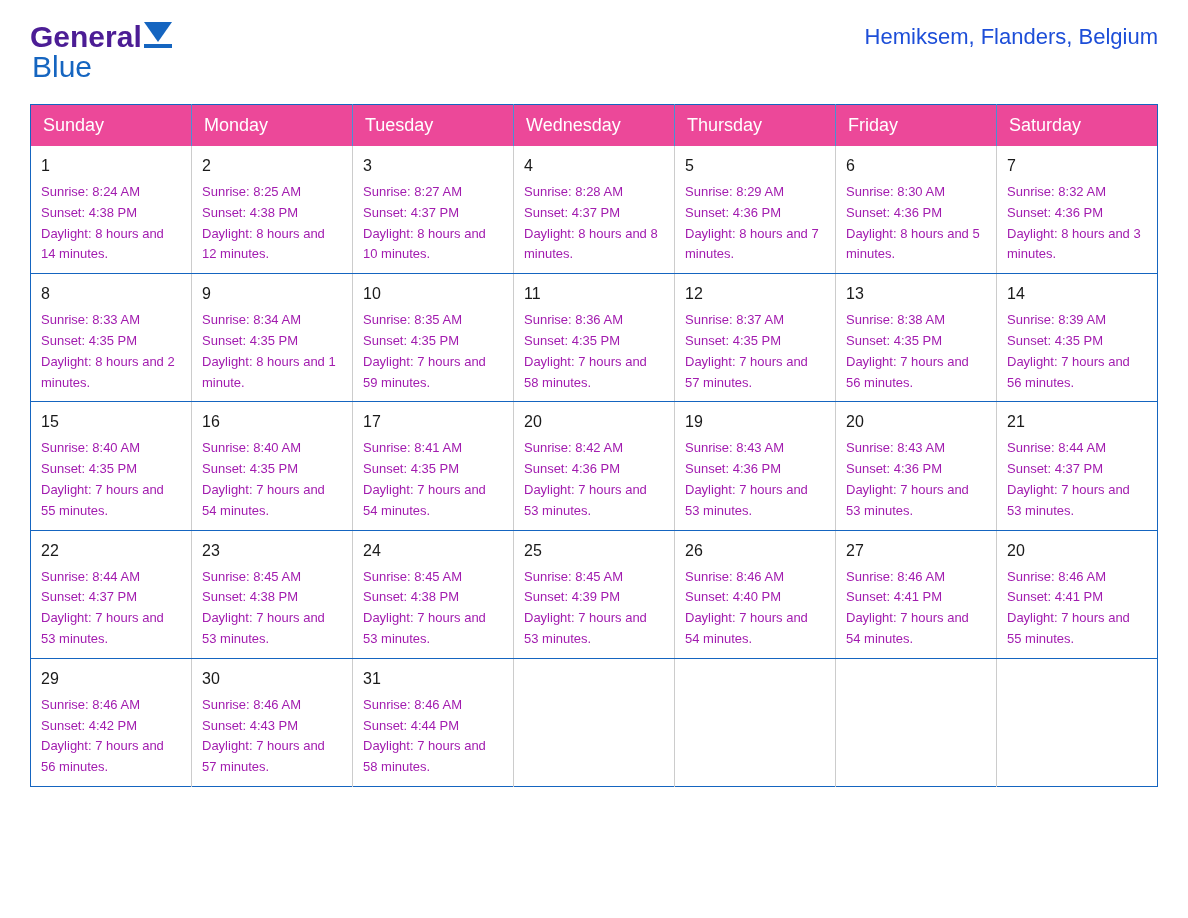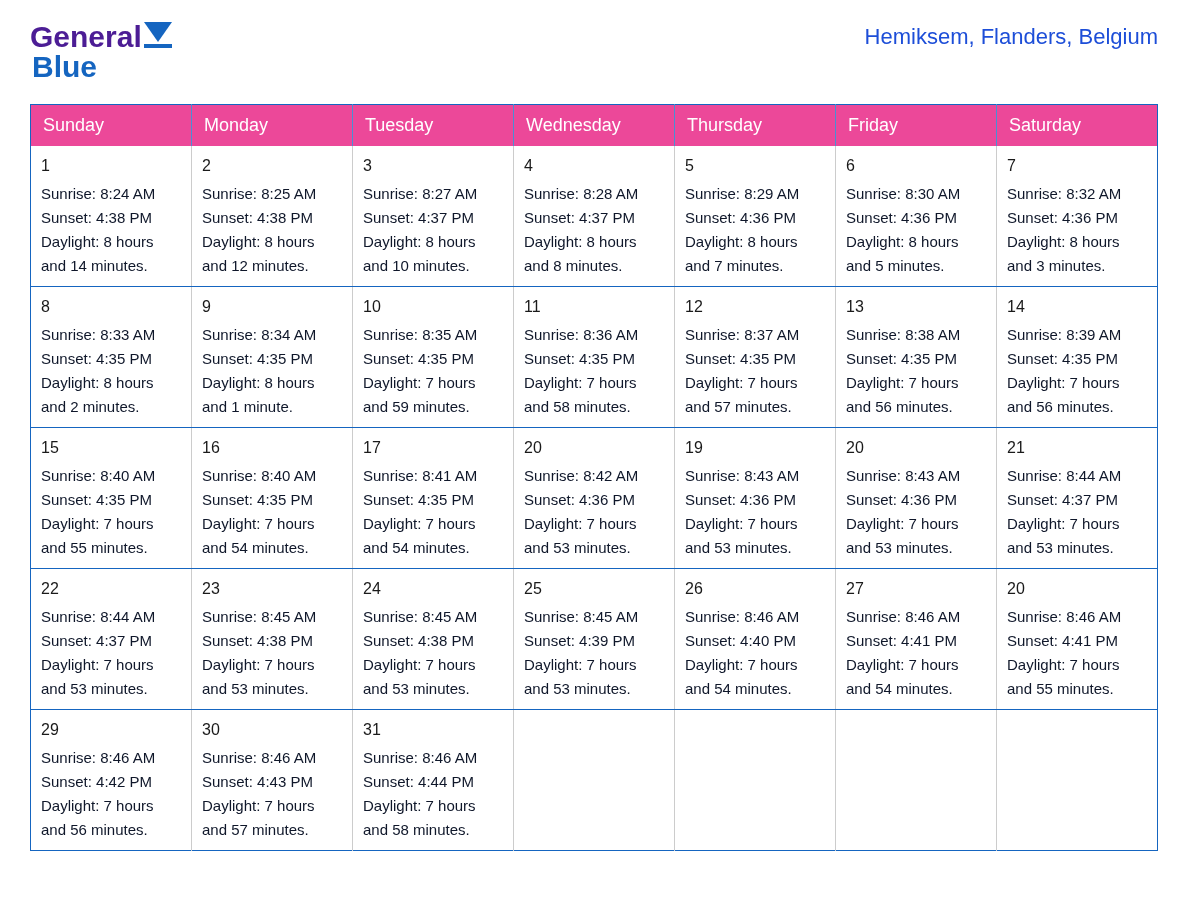--- a/index.html
+++ b/index.html
@@ -63,42 +63,42 @@
     .calendar td:last-child { border-right: none; }
     .calendar tr:last-child td { border-bottom: none; }
     .day-number {
       font-size: 16px;
       font-weight: normal;
       color: #1a1a1a;
       display: block;
       margin-bottom: 4px;
     }
     .day-info {
-      font-size: 15px;
-      color: #0f172a;
+      font-size: 13px;
+      color: #a21caf;
       line-height: 1.6;
     }
     .empty-cell {
       background: #ffffff;
     }
   </style>
 </head>
 <body>
 
 <div class="header">
   <div class="logo">
     <div style="display:flex; align-items:center;">
       <span style="font-size:30px; font-weight:bold; color:#4c1d95;">General</span>
       <svg width="28" height="32" viewBox="0 0 28 32" style="margin-left:2px; margin-top:2px;">
         <polygon points="0,0 28,0 14,20" fill="#1565c0"></polygon>
         <rect x="0" y="22" width="28" height="4" fill="#1565c0"></rect>
       </svg>
     </div>
     <div style="margin-top:-4px; margin-left:2px;">
-      <span style="font-size:30px; font-weight:bold; color:#1565c0;">Blue</span>
+      <span style="font-size:30px; font-weight:normal; color:#1565c0;">Blue</span>
     </div>
   </div>
   <div class="title-section">
     <div class="location">Hemiksem, Flanders, Belgium</div>
   </div>
 </div>
 
 <table class="calendar">
   <thead>
     <tr>

